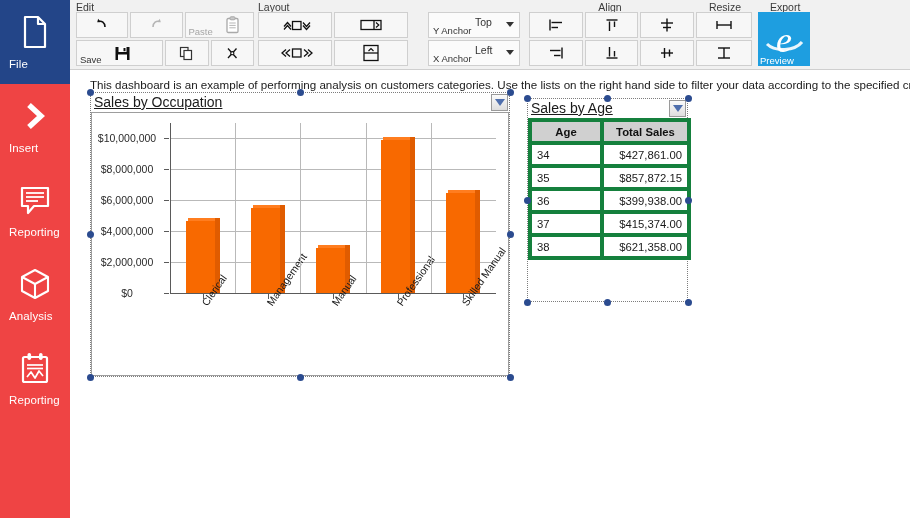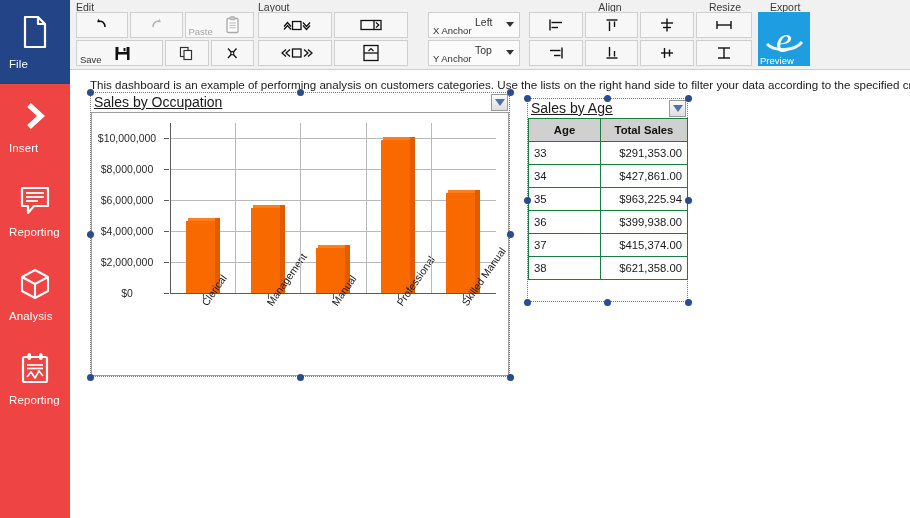--- a/index.html
+++ b/index.html
@@ -179,21 +179,21 @@
     font-size: 10.5px; color: #1a1a1a;
     white-space: nowrap;
     transform-origin: left top;
     transform: rotate(-55deg);
   }
   .xtickmark { position: absolute; width: 1px; height: 5px; background: #5a5a5a; }
 
   
   .tbl { position: absolute; border-collapse: collapse; table-layout: fixed; }
   .tbl th, .tbl td {
-    border: 1px solid #15803d;
+    border: 4px solid #15803d;
     font-size: 11.3px; color: #1a1a1a;
     height: 23px; padding: 0 5px;
     font-weight: normal;
   }
   .tbl th {
     background: #d0d0d0; text-align: center; color: #111;
     font-weight: bold; font-size: 11.3px;
   }
   .tbl td.age { text-align: left; }
   .tbl td.sales { text-align: right; }
@@ -343,27 +343,27 @@
                 <path d="M17.5 7 L20 4.5 L22.5 7" stroke="#111" stroke-width="1.2" fill="none"></path>
               </svg>
             </div>
           </div>
         </div>
       </div>
 
       <div class="group" style="width:100px;padding-left:2px;">
         <div class="row2">
           <div class="combo">
+            <span class="cname">Y Anchor</span>
+            <span class="cval">Top</span>
+            <span class="carrow"></span>
+          </div>
+          <div class="combo">
             <span class="cname">X Anchor</span>
             <span class="cval">Left</span>
-            <span class="carrow"></span>
-          </div>
-          <div class="combo">
-            <span class="cname">Y Anchor</span>
-            <span class="cval">Top</span>
             <span class="carrow"></span>
           </div>
         </div>
       </div>
 
       <div class="group" style="width:168px;padding-left:3px;">
         <div class="group-title centered">Align</div>
         <div class="row2">
           <div class="rowline">
             <div class="tbtn wide2">
@@ -535,30 +535,26 @@
 
         <table class="tbl" id="sales-table" style="left:1px;top:20px;width:159px;">
           <thead>
               <tr id="tbl-head">
                 <th style="width: 72px;">Age</th>
                 <th style="width: 87px;">Total Sales</th>
               </tr>
             </thead>
           <tbody id="tbl-body">
               <tr>
-                <td class="age">33</td>
-                <td class="sales">$291,353.00</td>
-              </tr>
-              <tr>
                 <td class="age">34</td>
                 <td class="sales">$427,861.00</td>
               </tr>
               <tr>
                 <td class="age">35</td>
-                <td class="sales">$963,225.94</td>
+                <td class="sales">$857,872.15</td>
               </tr>
               <tr>
                 <td class="age">36</td>
                 <td class="sales">$399,938.00</td>
               </tr>
               <tr>
                 <td class="age">37</td>
                 <td class="sales">$415,374.00</td>
               </tr>
               <tr>

